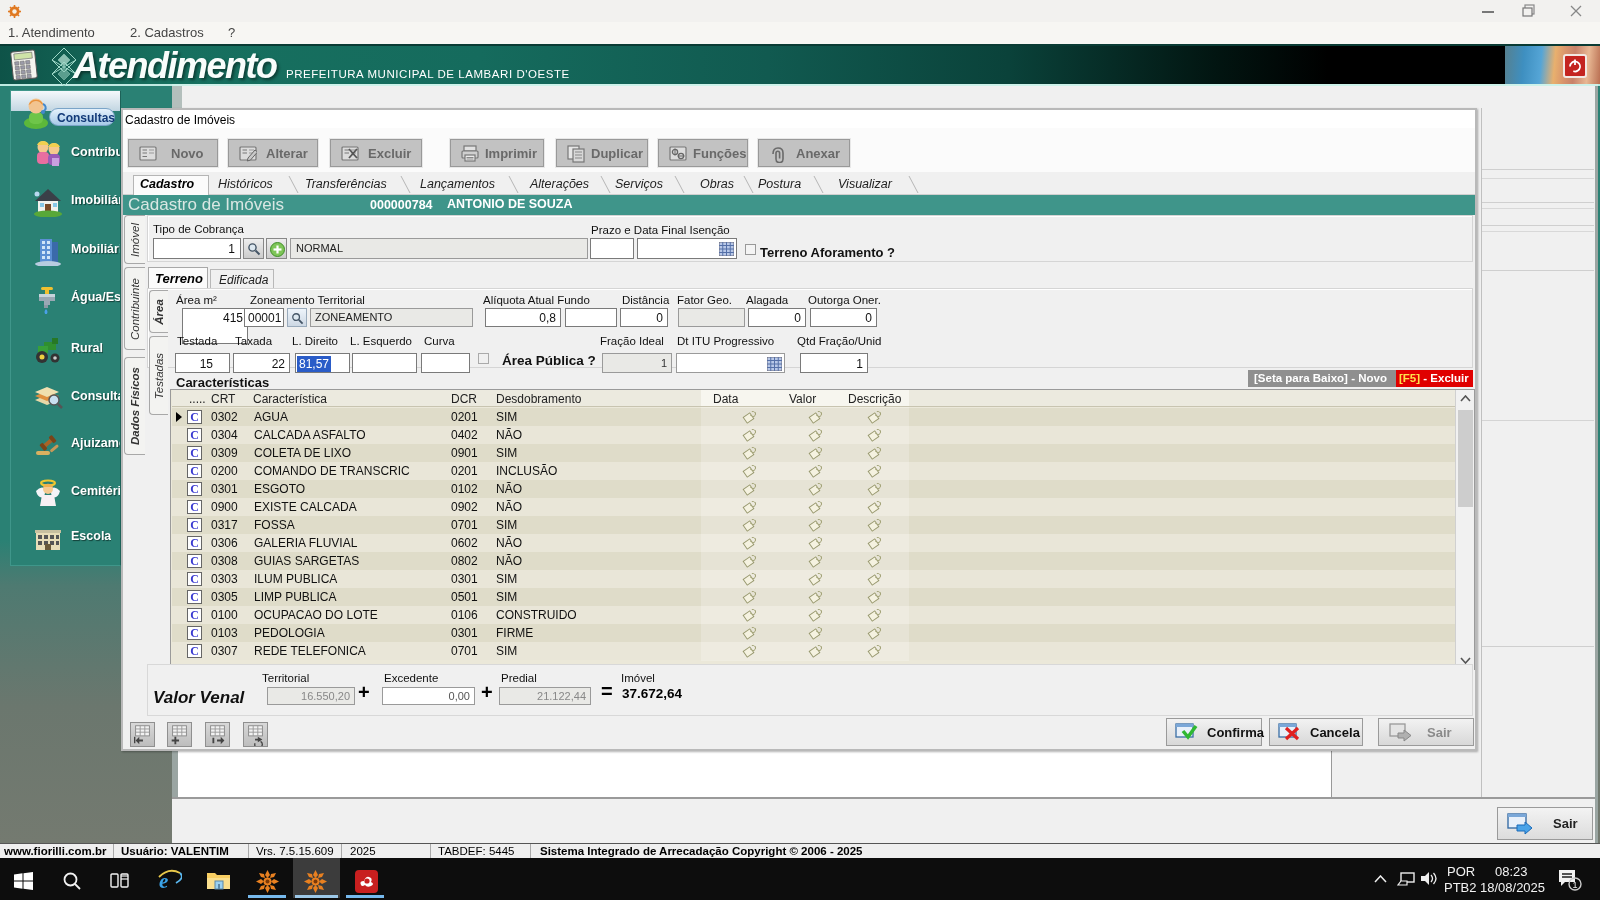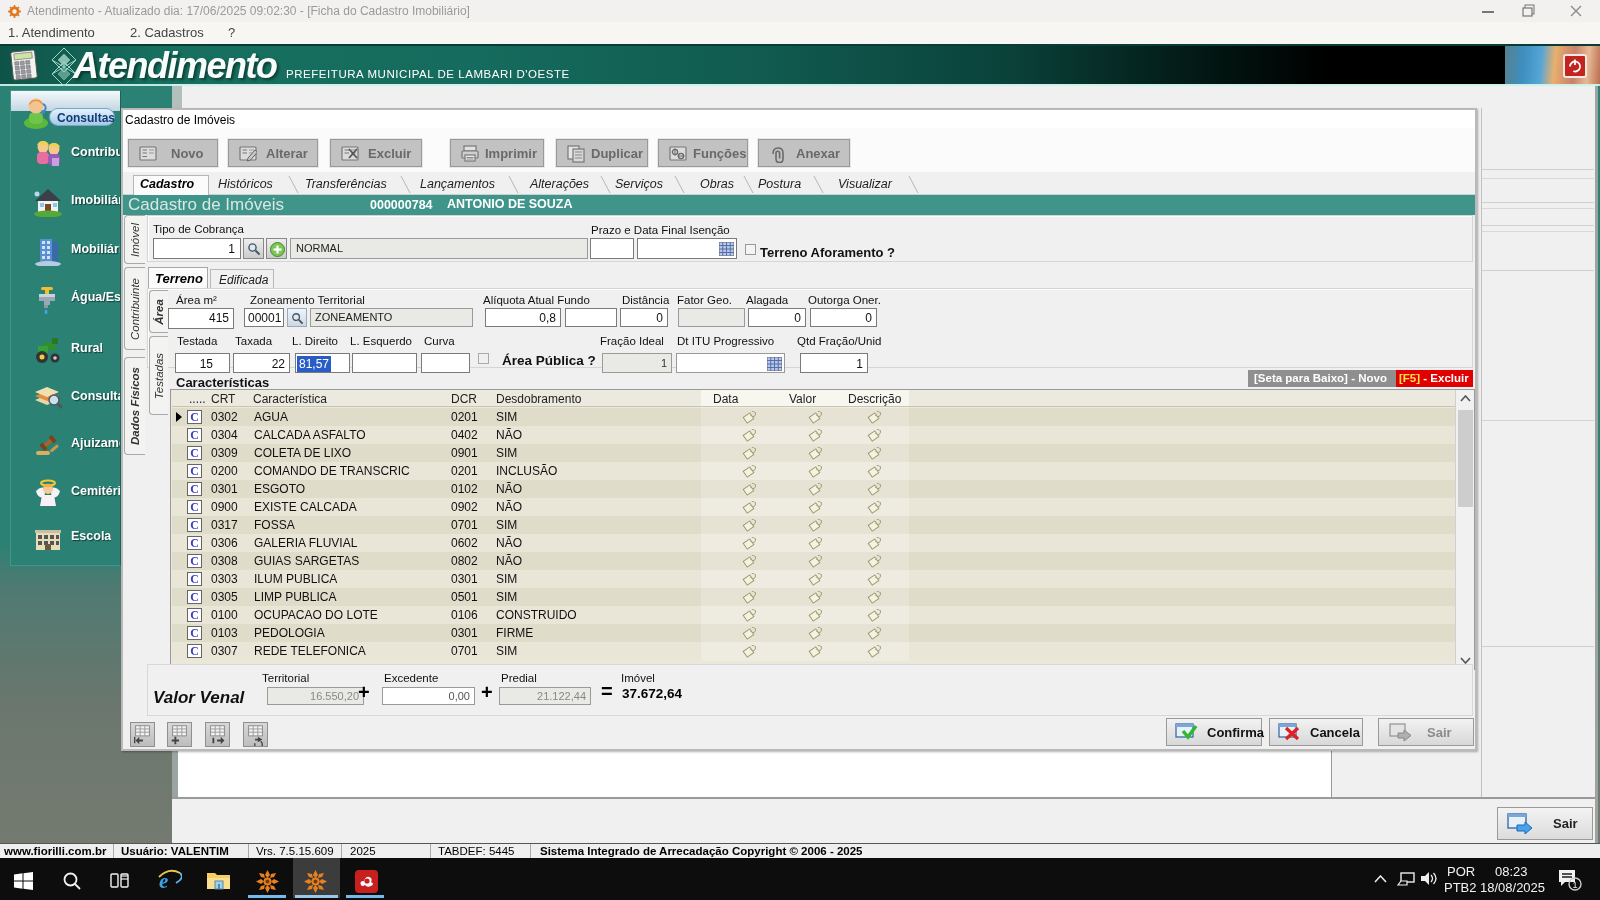--- a/index.html
+++ b/index.html
@@ -49,21 +49,20 @@
         <line x1="6.5" y1="0" x2="6.5" y2="3"></line>
         <line x1="6.5" y1="10" x2="6.5" y2="13"></line>
         <line x1="0" y1="6.5" x2="3" y2="6.5"></line>
         <line x1="10" y1="6.5" x2="13" y2="6.5"></line>
         <line x1="2" y1="2" x2="4" y2="4"></line>
         <line x1="9" y1="9" x2="11" y2="11"></line>
         <line x1="9" y1="4" x2="11" y2="2"></line>
         <line x1="2" y1="11" x2="4" y2="9"></line>
       </g>
     </svg>
-  <span class="abs" style="left:27px;top:4px">Atendimento - Atualizado dia: 17/06/2025 09:02:30 - [Ficha do Cadastro Imobiliário]</span>
   <div class="abs" style="left:1482px;top:11px;width:12px;height:1.5px;background:#777"></div>
   <svg class="abs" style="left:1522px;top:4px" width="13" height="13" viewBox="0 0 13 13">
       <rect x="3" y="1" width="9" height="9" fill="none" stroke="#888" stroke-width="1.2"></rect>
       <rect x="1" y="4" width="9" height="8" fill="#f2f1ef" stroke="#777" stroke-width="1.2"></rect>
     </svg>
   <svg class="abs" style="left:1570px;top:5px" width="12" height="12" viewBox="0 0 12 12">
       <g stroke="#888" stroke-width="1.3">
         <line x1="1" y1="1" x2="11" y2="11"></line>
         <line x1="11" y1="1" x2="1" y2="11"></line>
       </g>
@@ -321,21 +320,21 @@
     <div class="vtab" style="left:26px;top:226px;width:19px;height:79px">
         <span class="vtxt">Testadas</span>
       </div>
     <span class="lbl" style="left:53px;top:184px">Área m²</span>
     <span class="lbl" style="left:127px;top:184px">Zoneamento Territorial</span>
     <span class="lbl" style="left:360px;top:184px">Alíquota Atual Fundo</span>
     <span class="lbl" style="left:499px;top:184px">Distância</span>
     <span class="lbl" style="left:554px;top:184px">Fator Geo.</span>
     <span class="lbl" style="left:623px;top:184px">Alagada</span>
     <span class="lbl" style="left:685px;top:184px">Outorga Oner.</span>
-    <div class="fld" style="left:45px;top:198px;width:66px;height:21px">
+    <div class="fld" style="left:59px;top:198px;width:66px;height:36px">
         <span class="abs" style="right:4px;top:2px">415</span>
       </div>
     <div class="fld" style="left:121px;top:198px;width:40px;height:19px">
         <span class="abs" style="left:3px;top:2px">00001</span>
       </div>
     <div class="abs" style="left:164px;top:198px;width:20px;height:19px;background:linear-gradient(180deg,#eef4fa,#cdd8e4);border:1px solid #9ab">
         <svg width="13" height="13" style="position:absolute;left:3px;top:3px" viewBox="0 0 14 14">
           <circle cx="5.5" cy="5.5" r="3.6" fill="#dde8f0" stroke="#456" stroke-width="1.4"></circle>
           <line x1="8.5" y1="8.5" x2="12.5" y2="12.5" stroke="#456" stroke-width="2"></line>
         </svg>
@@ -575,21 +574,21 @@
           </svg>
       </div>
     </div>
 
     <div class="abs" style="left:24px;top:554px;width:1326px;height:52px;background:#f0f0f0;border:1px solid #d8d8d8">
       <span class="abs" style="left:5px;top:23px;font-size:17px;font-weight:bold;font-style:italic;color:#111">Valor Venal</span>
       <span class="lbl" style="left:114px;top:7px">Territorial</span>
       <span class="lbl" style="left:236px;top:7px">Excedente</span>
       <span class="lbl" style="left:353px;top:7px">Predial</span>
       <span class="lbl" style="left:473px;top:7px">Imóvel</span>
-      <div class="fldg" style="left:119px;top:22px;width:97px;height:18px">
+      <div class="fldg" style="left:119px;top:22px;width:88px;height:18px">
           <span class="abs" style="right:4px;top:2px;color:#888">16.550,20</span>
         </div>
       <span class="abs" style="left:210px;top:16px;font-size:20px;font-weight:bold">+</span>
       <div class="fldg" style="left:234px;top:22px;width:93px;height:18px;background:#fff">
           <span class="abs" style="right:4px;top:2px;color:#555">0,00</span>
         </div>
       <span class="abs" style="left:333px;top:16px;font-size:20px;font-weight:bold">+</span>
       <div class="fldg" style="left:351px;top:22px;width:92px;height:18px">
           <span class="abs" style="right:4px;top:2px;color:#888">21.122,44</span>
         </div>

